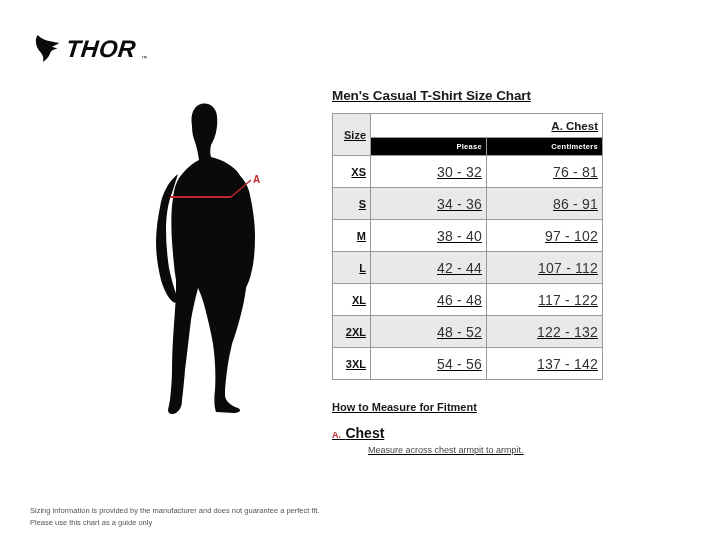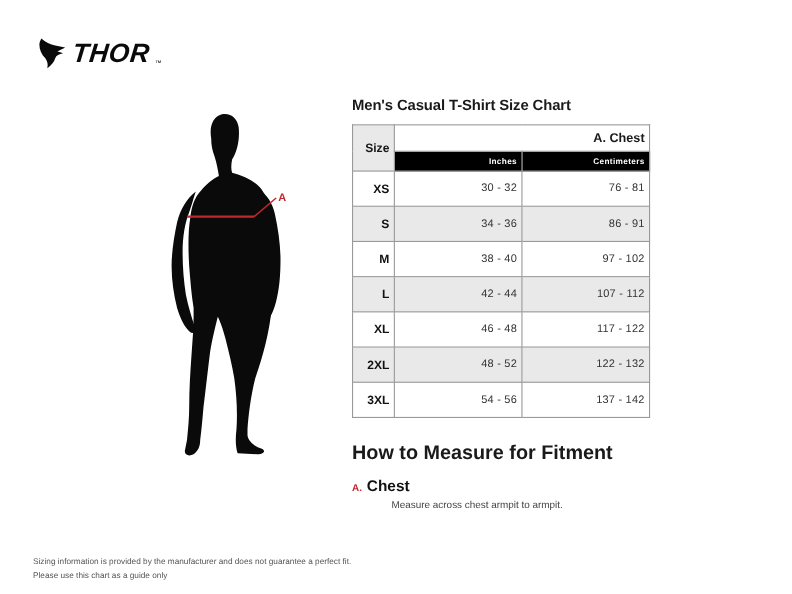--- a/index.html
+++ b/index.html
@@ -16,34 +16,34 @@
     font-size:24px; font-weight:800; font-style:italic; color:#0a0a0a;
     letter-spacing:0.5px; transform:skewX(-6deg); line-height:1;
   }
   .logo-tm { font-size:6px; color:#0a0a0a; align-self:flex-end; margin-bottom:2px; }
 
   
   .figure { position:absolute; left:130px; top:92px; width:180px; height:340px; }
   .figure svg { width:100%; height:100%; display:block; }
 
   
-  .content { position:absolute; left:320px; top:88px; width:270px; }
+  .content { position:absolute; left:332px; top:88px; width:270px;text-decoration:underline; }
   .chart-title { font-size:13.5px; font-weight:700; color:#1a1a1a; letter-spacing:-0.1px; }
 
   table.size-chart { border-collapse:collapse; width:270px; margin-top:10px; table-layout:fixed; }
   table.size-chart th, table.size-chart td { border:1px solid #999; text-align:right; padding:4px; }
   .th-size { background:#e9e9e9; font-size:11px; font-weight:700; color:#1a1a1a; }
   .th-group { background:#ffffff; font-size:11.5px; font-weight:700; color:#1a1a1a; height:24px; }
   .th-sub { background:#000000; color:#ffffff; font-size:7.5px; font-weight:700; height:12px; letter-spacing:0.3px; }
   tr.data-row { height:32px; background:#ffffff; }
   tr.data-row.alt { background:#e9e9e9; }
   td.c-size { font-weight:700; font-size:11px; color:#111; }
-  td.c-val { font-size:10px; color:#333; letter-spacing:0.2px; }
+  td.c-val { font-size:14px; color:#333; letter-spacing:0.2px; }
 
-  .measure-heading { margin-top:21px; font-size:18px; font-weight:700; color:#1a1a1a; }
+  .measure-heading { margin-top:21px; font-size:11px; font-weight:700; color:#1a1a1a; }
   .measure-item { margin-top:11px; }
   .measure-key { color:#c1272d; font-weight:700; font-size:9px; }
   .measure-name { color:#111; font-weight:700; font-size:14px; }
   .measure-desc { margin-top:3px; font-size:9px; color:#444;padding-left:36px; }
 
   .footer { position:absolute; left:30px; top:505px; font-size:7.5px; color:#555; line-height:1.65; }
 </style>
 </head>
 <body>
 
@@ -82,21 +82,21 @@
           <col style="width:38px">
           <col style="width:116px">
           <col style="width:116px">
         </colgroup>
       <thead>
         <tr>
           <th class="th-size" rowspan="2">Size</th>
           <th class="th-group" colspan="2">A. Chest</th>
         </tr>
         <tr>
-          <th class="th-sub">Inches</th>
+          <th class="th-sub">Please</th>
           <th class="th-sub">Centimeters</th>
         </tr>
       </thead>
       <tbody>
         <tr class="data-row">
           <td class="c-size">XS</td>
           <td class="c-val">30 - 32</td>
           <td class="c-val">76 - 81</td>
         </tr>
         <tr class="data-row alt">

